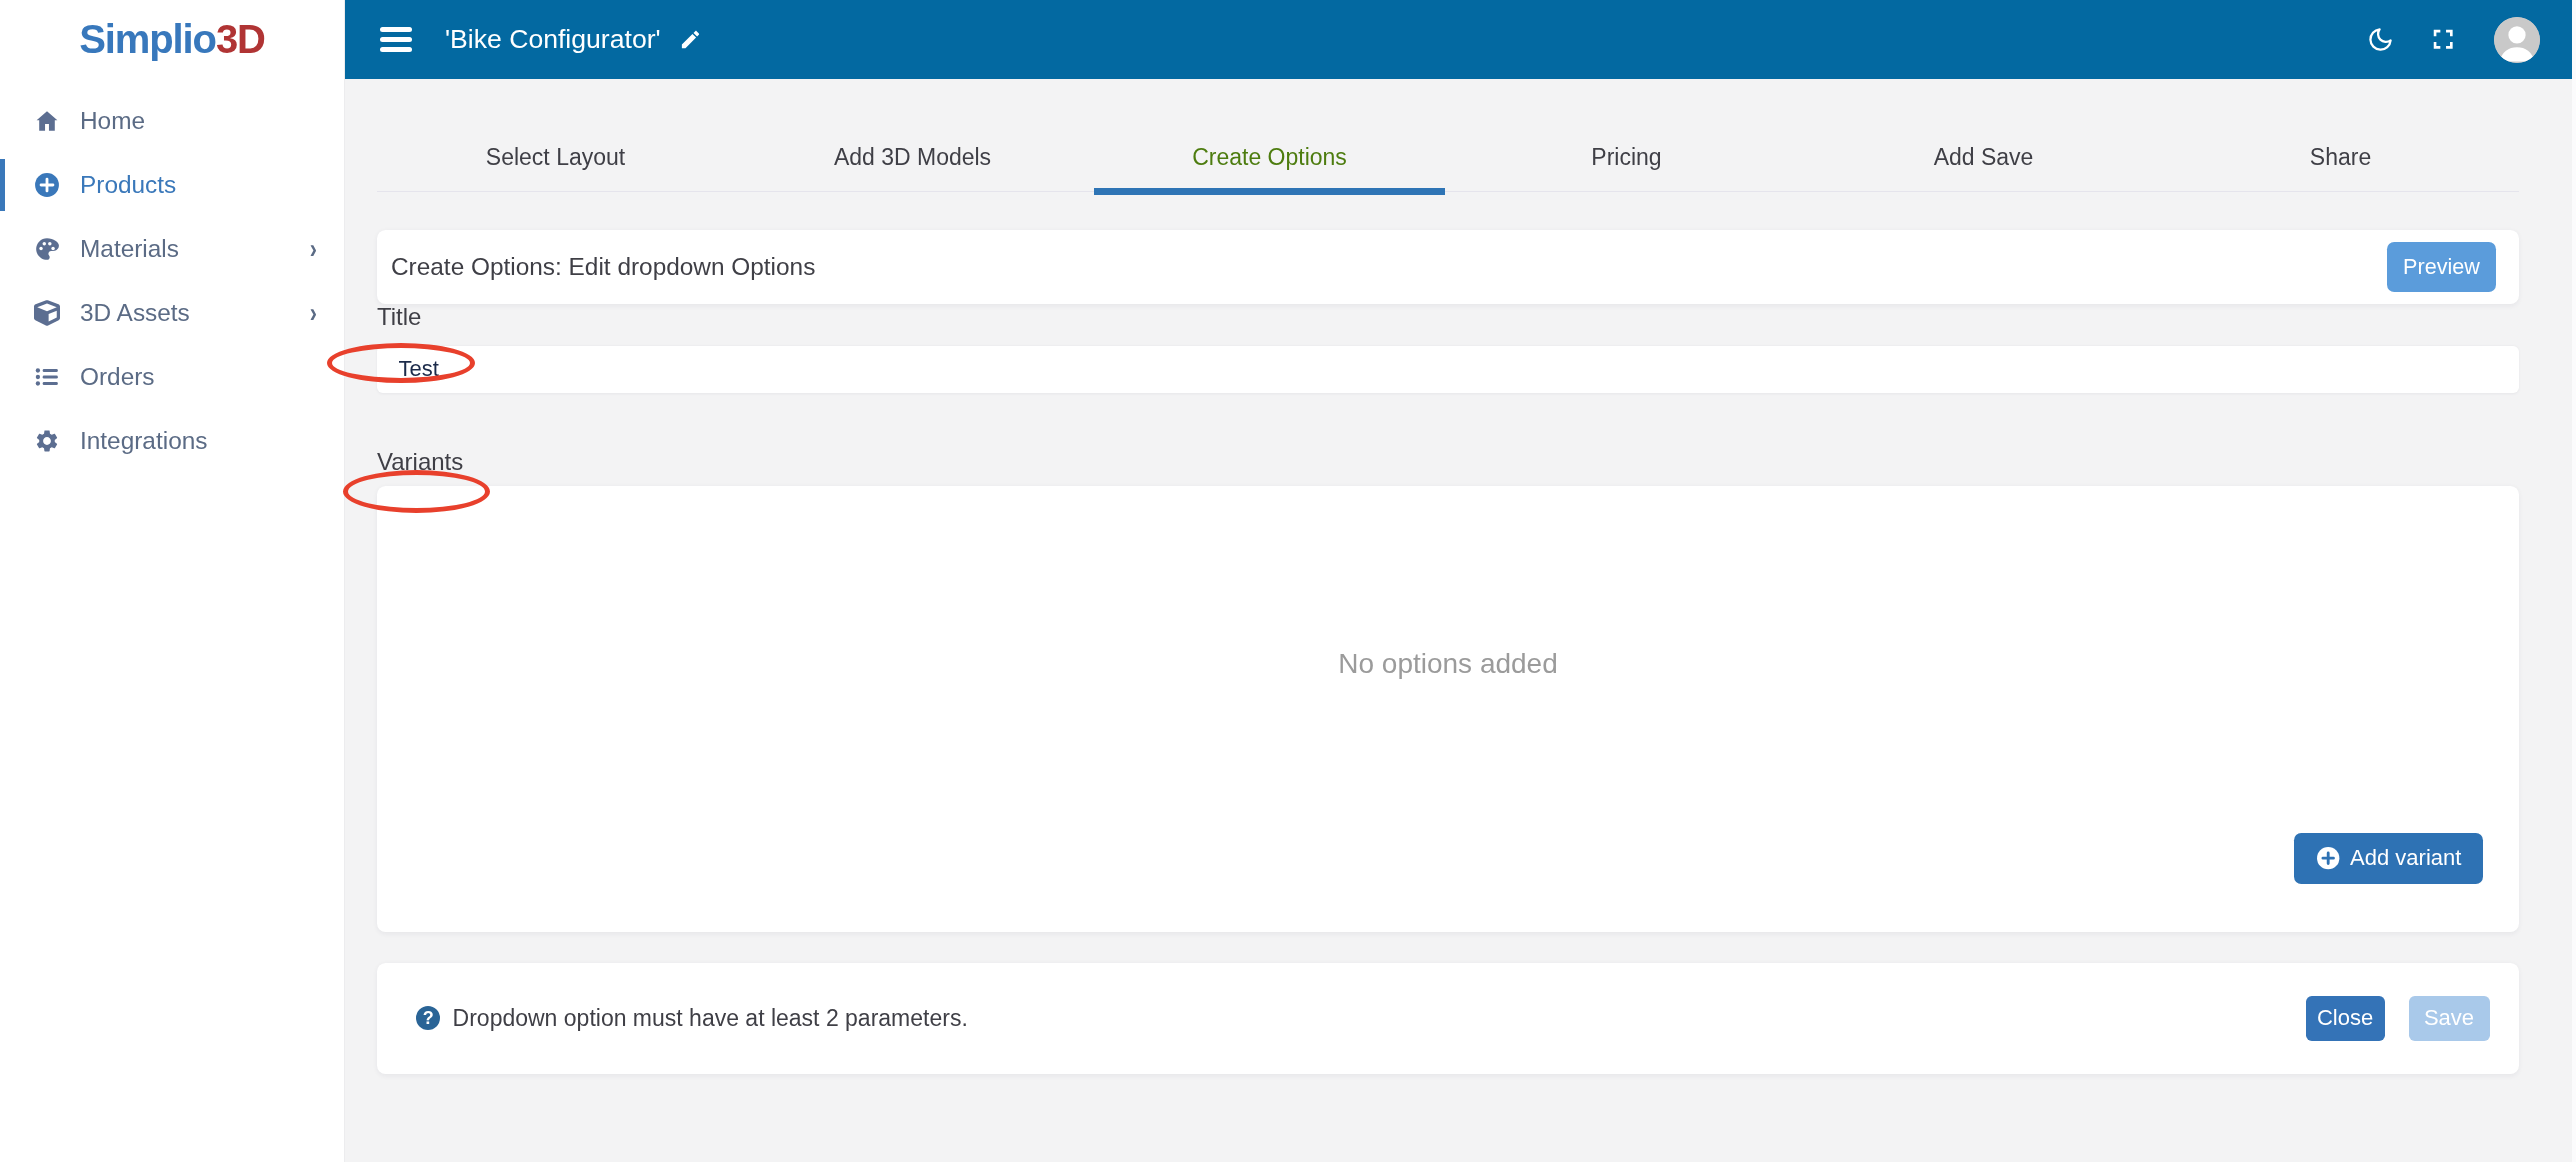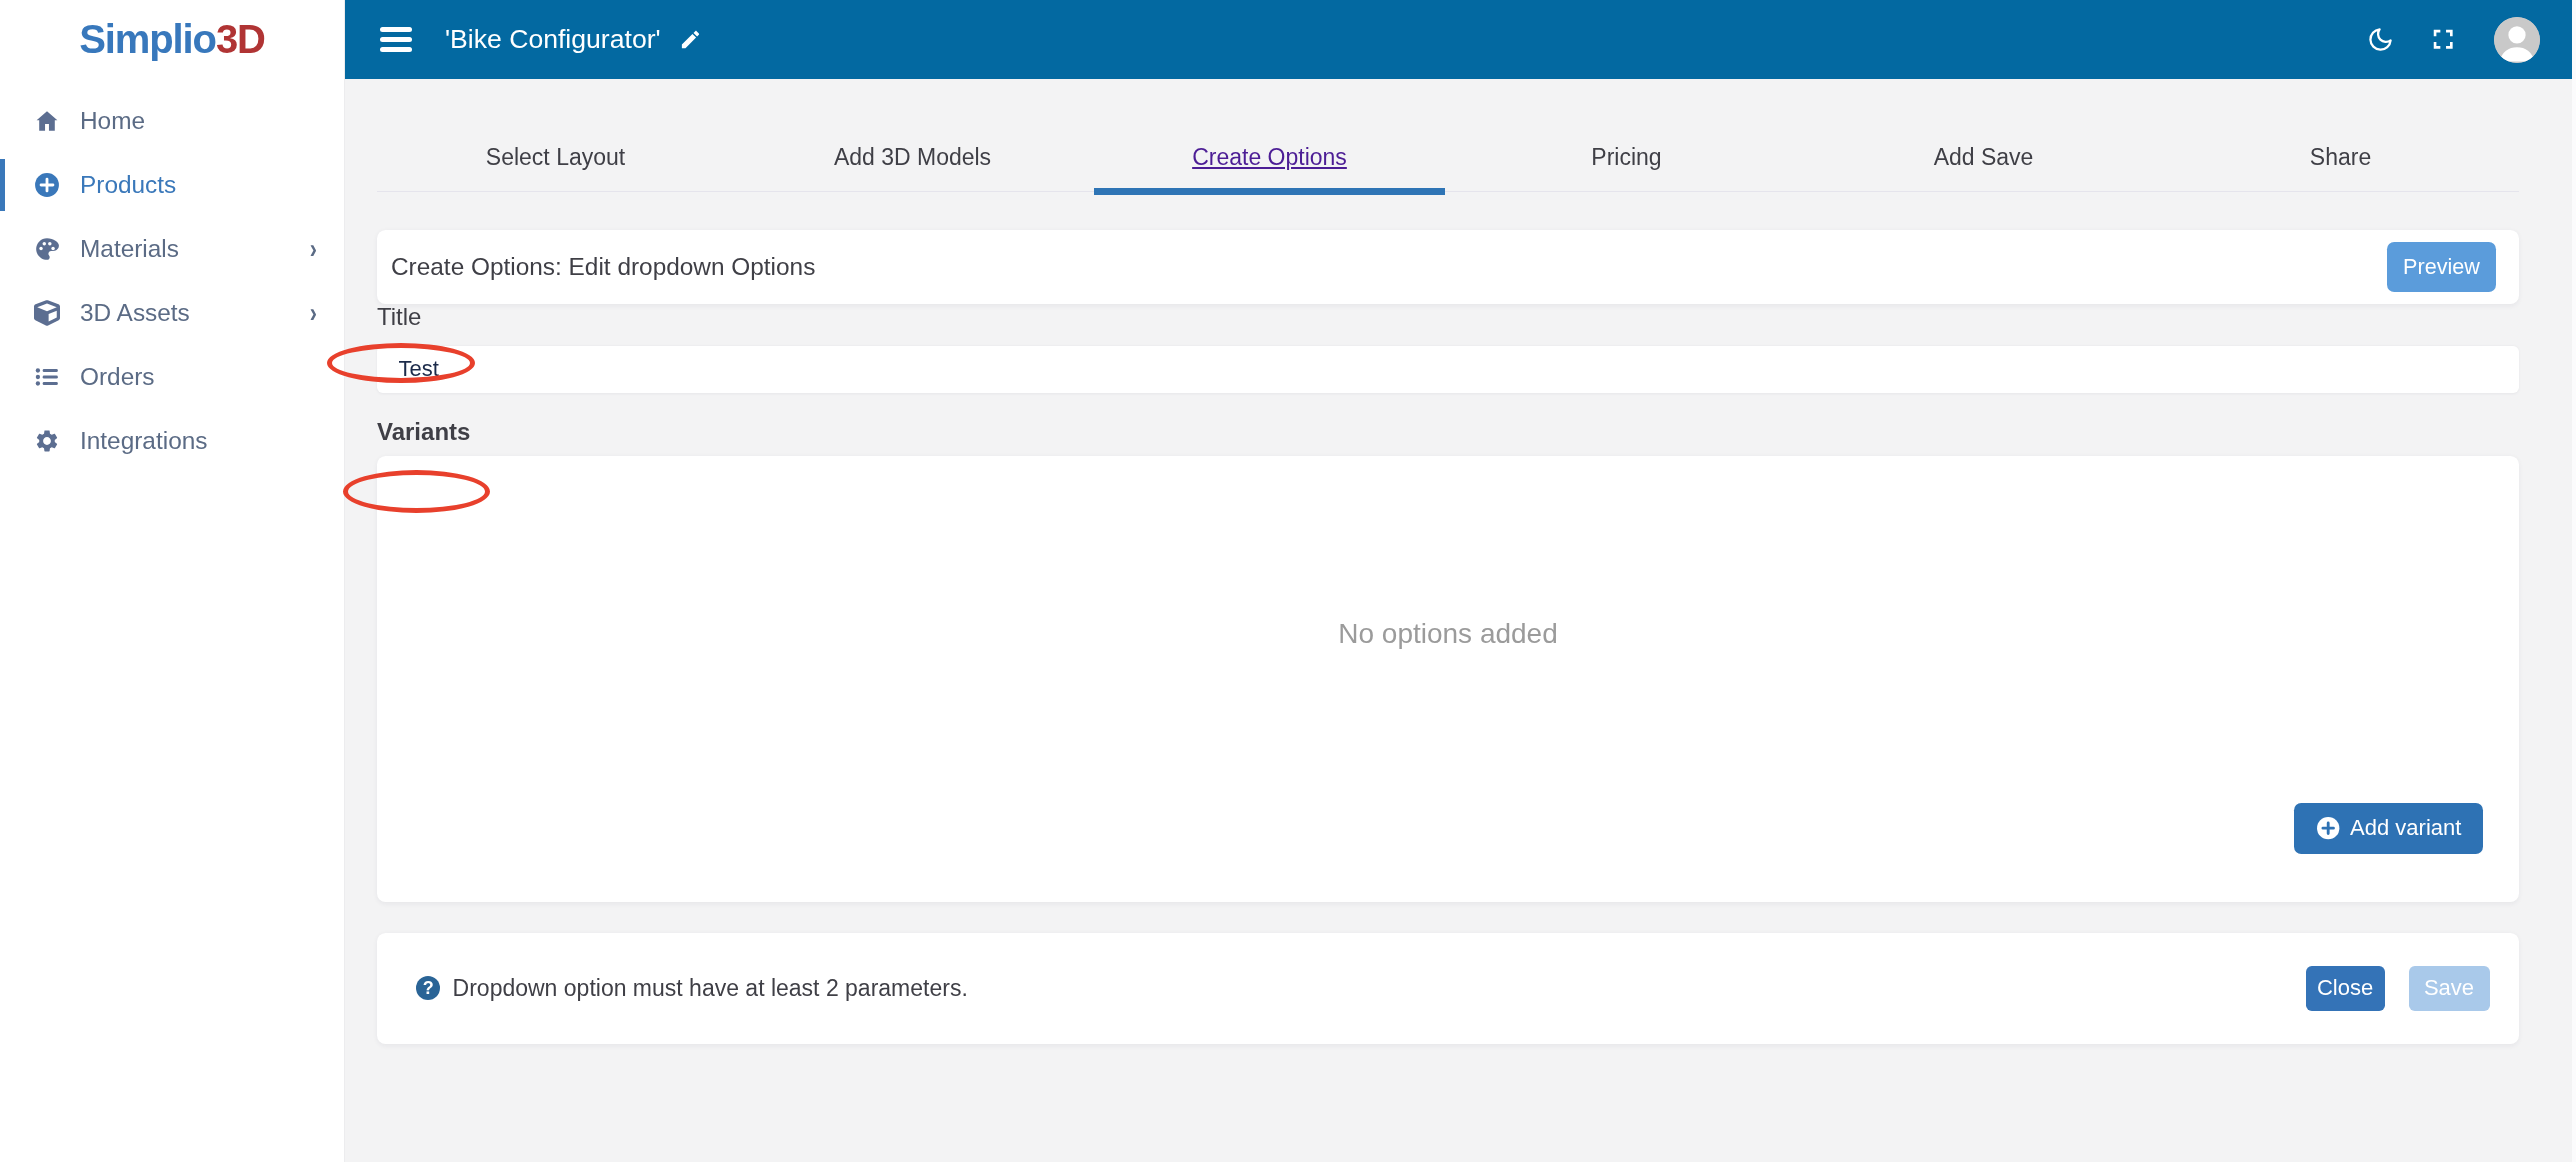--- a/index.html
+++ b/index.html
@@ -60,42 +60,42 @@
 
   
   .main { position:absolute; left:345px; top:79px; width:2231px; height:1084px; }
   .container { margin-left:32px; width:2142px; }
 
   .tabs { height:113px; display:flex; align-items:flex-end; border-bottom:1.4px solid #e5e4ec; }
   .tab {
     flex:1; text-align:center; font-size:23px; color:#3f3f46;
     padding-bottom:20px; position:relative; cursor:pointer;
   }
-  .tab.active { color:#4c1d95;text-decoration:underline; }
+  .tab.active { color:#4d7c0f; }
   .tab.active::after {
     content:""; position:absolute; left:2.9px; right:2.9px; bottom:-3.6px; height:6.5px; background:#2e74b5;
   }
 
   .card { background:#ffffff; border-radius:8.6px; box-shadow:0 1.4px 5.8px rgba(40,40,60,0.06); }
 
   .header-card {
     margin-top:38px; height:74px; display:flex; align-items:center;
     padding-left:14px; padding-right:23px;
   }
   .header-title { font-size:24.4px; color:#3f3f46; }
   .btn { border:none; color:#ffffff; font-family:Liberation Sans, sans-serif; cursor:pointer; display:inline-flex; align-items:center; justify-content:center; }
   .btn-preview { margin-left:auto; width:109px; height:50px; border-radius:7.2px; background:#5b9cdb; font-size:21.6px; }
 
   .field-label { font-size:24px; color:#3f3f46; height:25px; line-height:25px; }
   .title-input {
     margin-top:16.5px; width:100%; height:47px; border:none; outline:none;
     border-radius:5.8px; background:#ffffff; box-shadow:0 0.7px 2.9px rgba(40,40,60,0.06);
     padding-left:21.6px; font-size:22px; color:#1c2b4a; font-family:inherit;
   }
-  .variants-label { margin-top:26px;font-weight:bold; }
+  .variants-label { margin-top:56px; }
 
   .variants-card { margin-top:12.2px; height:446px; position:relative; }
   .empty-text { position:absolute; left:0; right:0; top:162px; text-align:center; font-size:28px; color:#9b9b9b; }
   .btn-add-variant {
     position:absolute; right:36px; bottom:48px; height:51px; padding:0 21.6px;
     border-radius:7.2px; background:#2e72b4; font-size:22px; gap:10px;
   }
   .btn-add-variant svg { width:24.4px; height:24.4px; display:block; }
 
   .footer-card {

